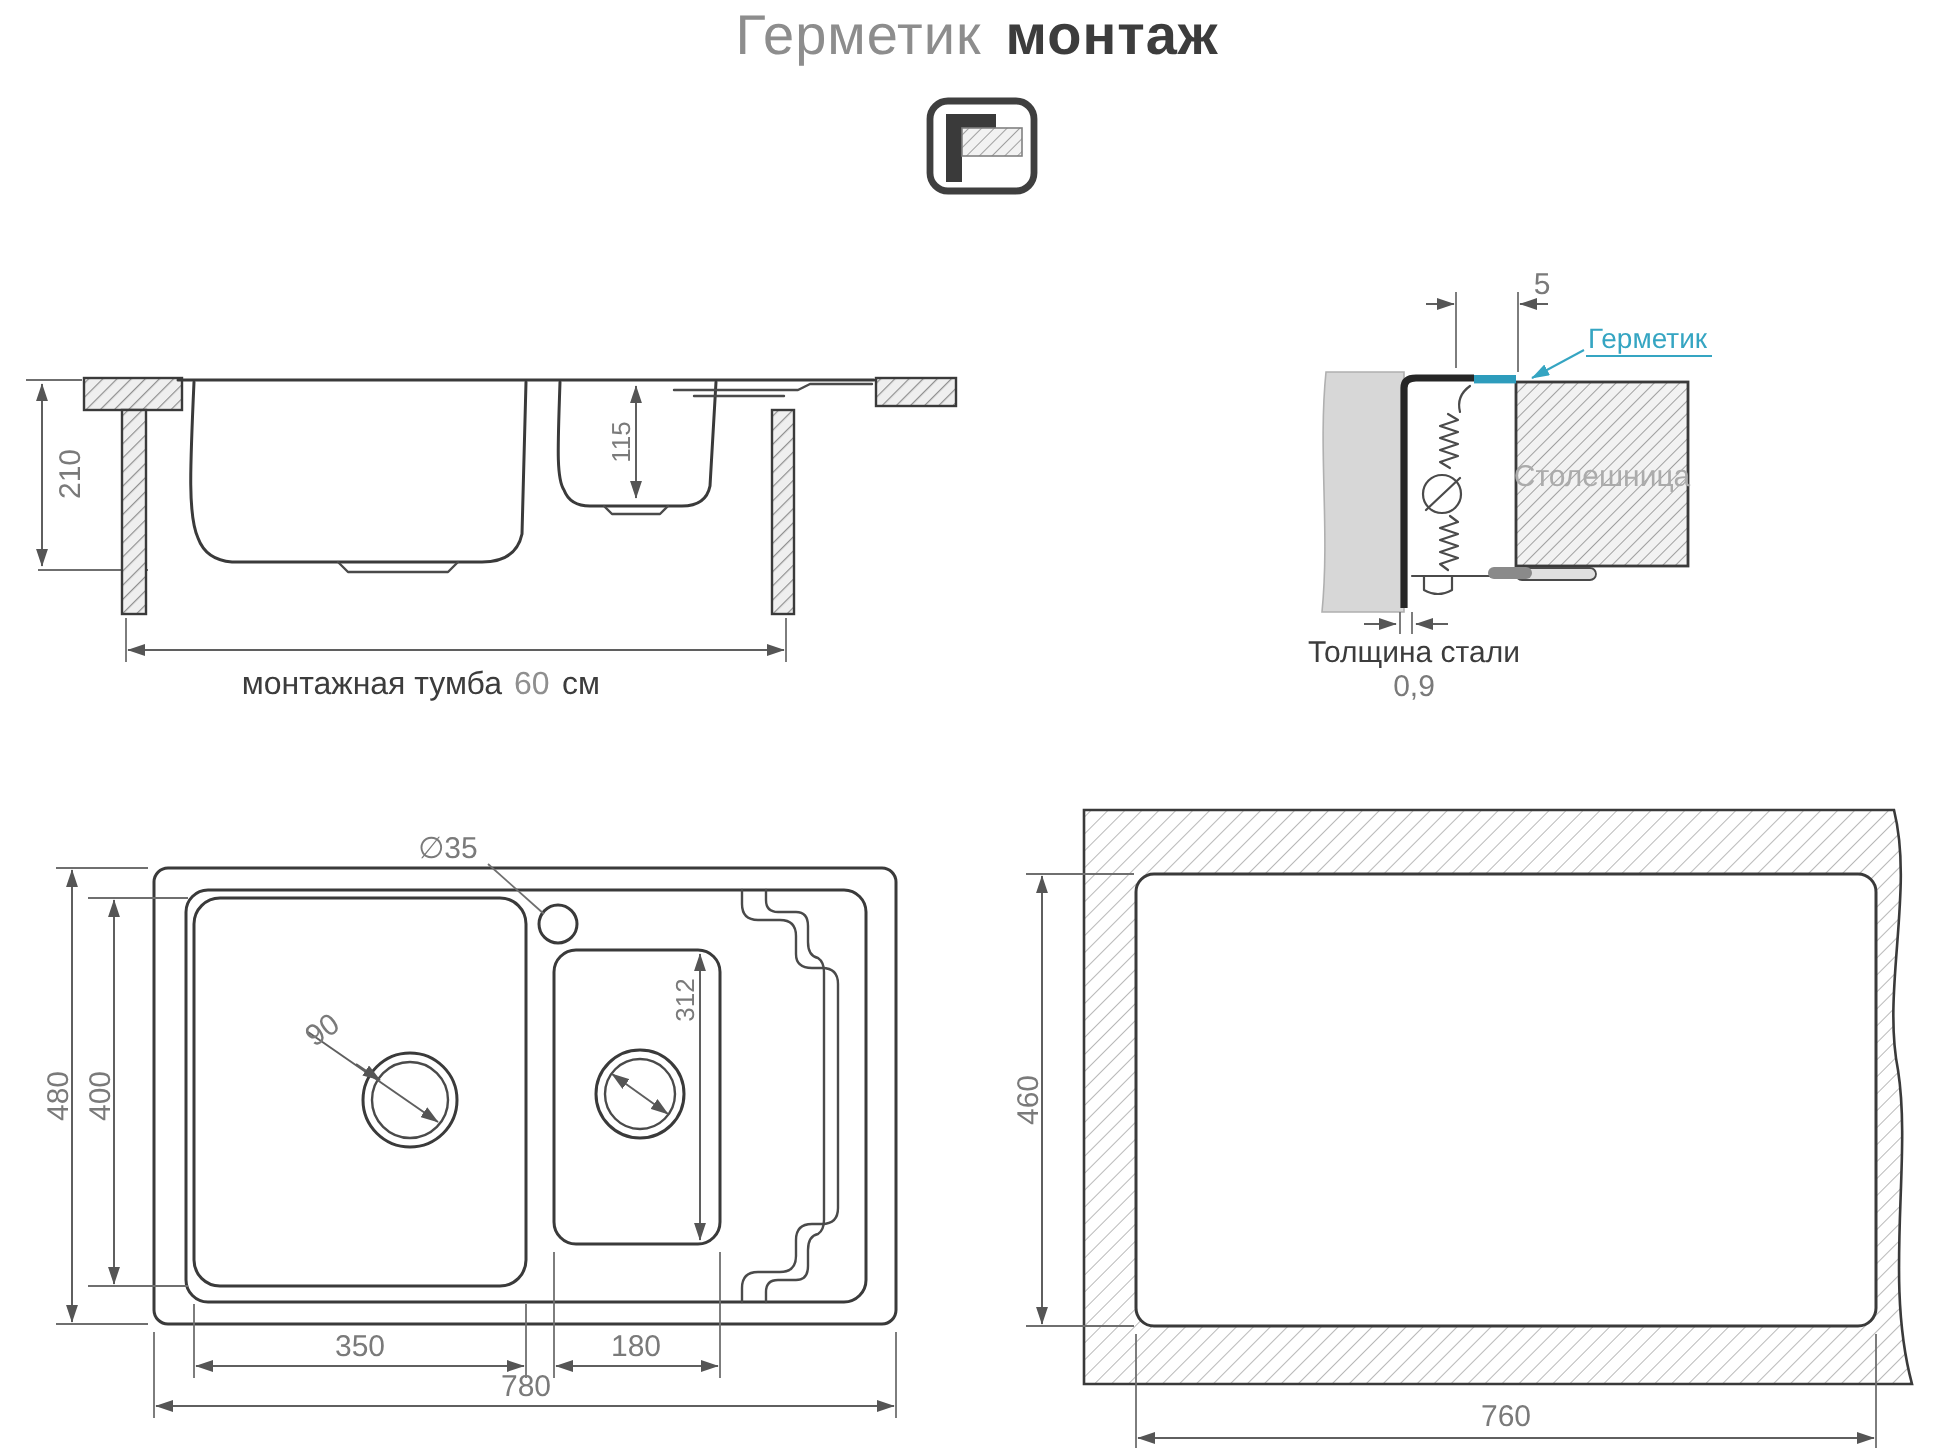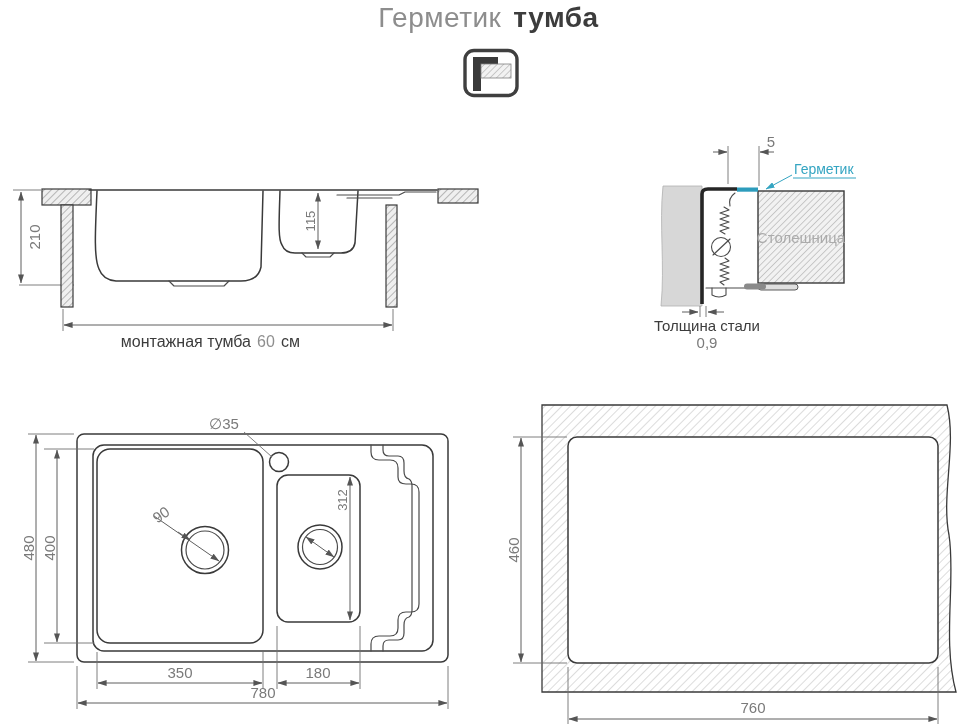--- a/index.html
+++ b/index.html
@@ -25,21 +25,21 @@
   .teal-txt{fill:#35a5c2;font-size:14px;}
   .teal-ln{stroke:#35a5c2;stroke-width:1;fill:none;}
   .clamp{stroke:#4a4a4a;stroke-width:1.1;fill:none;stroke-linejoin:round;stroke-linecap:round;}
 </style>
 </head>
 <body>
 
 <div class="stage">
 
   <div class="title">
-    <span class="t-light">Герметик</span><span class="t-bold">тумба</span>
+    <span class="t-light">Герметик</span><span class="t-bold">монтаж</span>
   </div>
 
   <svg class="icon-svg" width="58" height="52">
     <rect x="3" y="2.5" width="52" height="45" rx="9" fill="#fff" stroke="#3f3f3f" stroke-width="3.4"></rect>
     <rect x="11" y="9" width="8" height="34" fill="#3a3a3a"></rect>
     <rect x="11" y="9" width="25" height="7" fill="#3a3a3a"></rect>
     <rect x="19" y="16" width="30" height="14" fill="url(#hatchB)" stroke="#818181" stroke-width=".8"></rect>
   </svg>
 
   <svg class="main-svg" width="977" height="728" viewBox="0 0 977 728">

